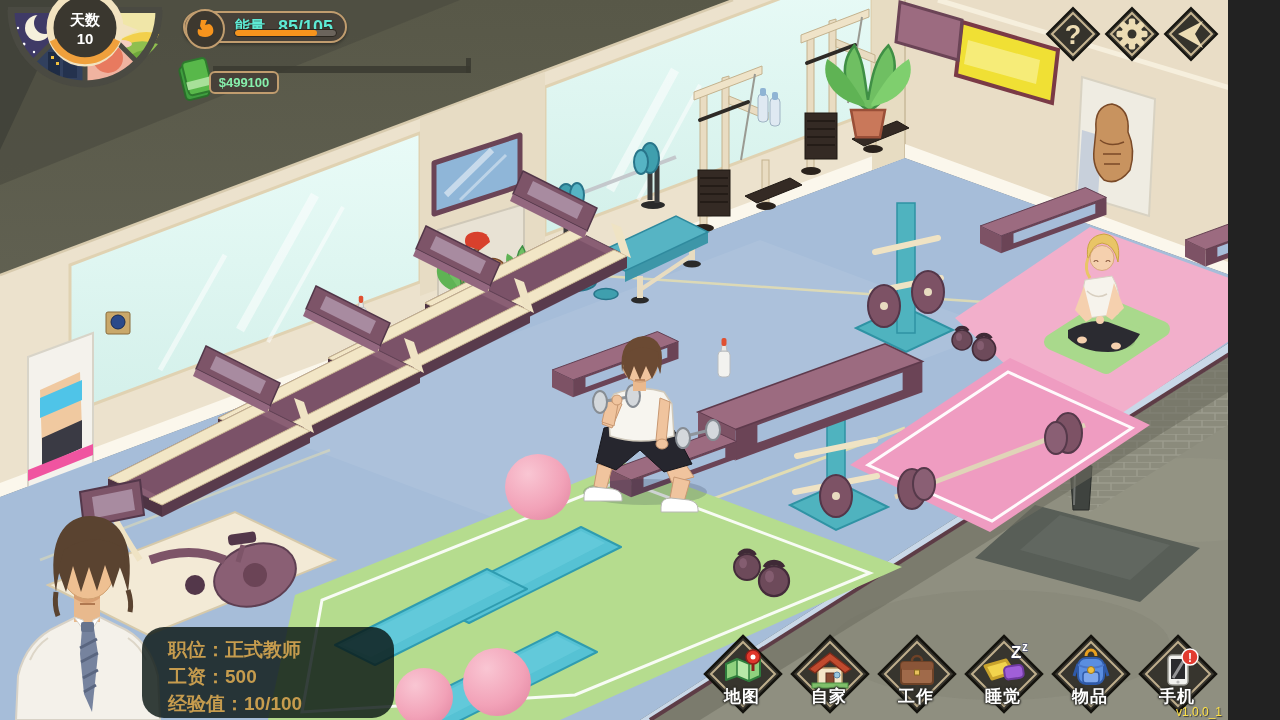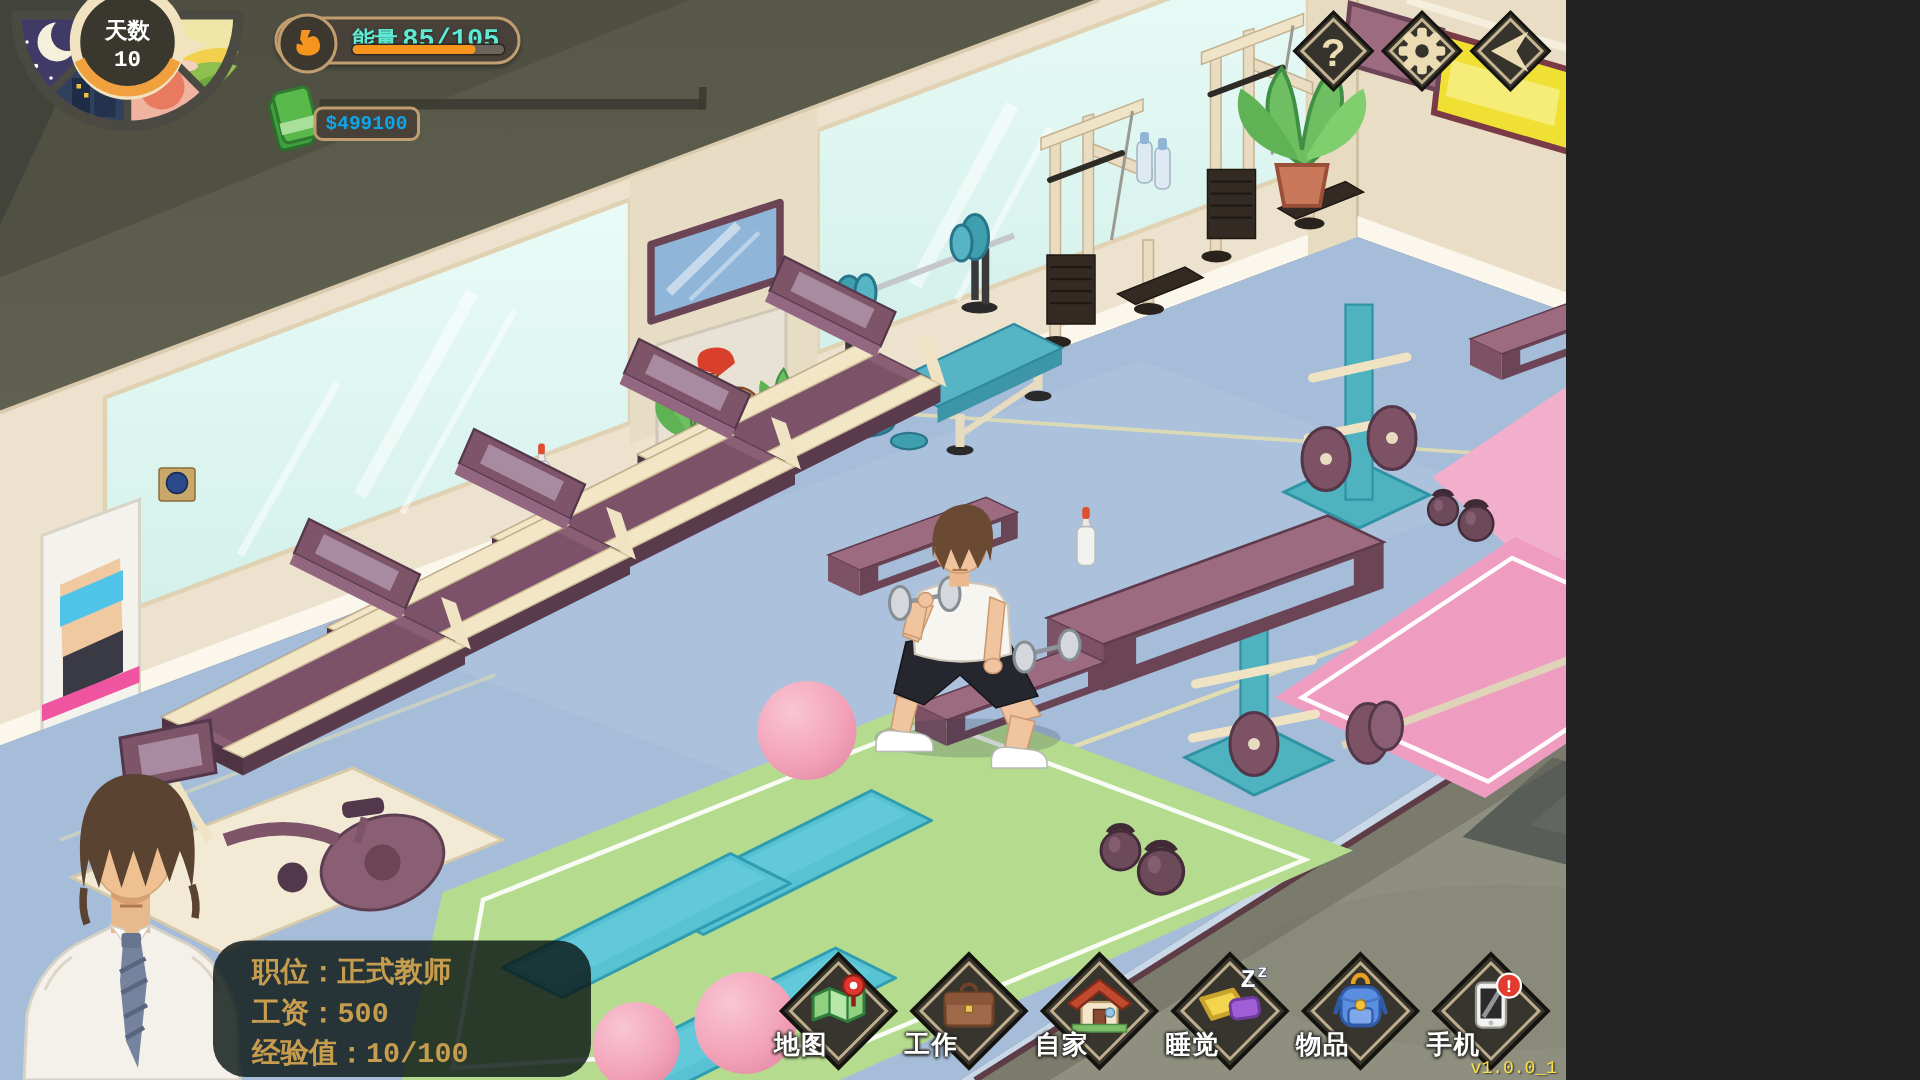--- a/index.html
+++ b/index.html
@@ -1,41 +1,41 @@
 <!DOCTYPE html>
 <html><head>
 <meta charset="utf-8">
 <style>
   html,body{margin:0;padding:0;background:#222;}
-  .stage{position:relative;width:1044px;height:720px;overflow:hidden;
-         font-family:Liberation Mono, monospace;background:#5e5e52;user-select:none}
+  .stage{position:relative;width:1228px;height:720px;overflow:hidden;
+         font-family:Liberation Sans, sans-serif;background:#5e5e52;user-select:none}
   .stage svg.scene{position:absolute;left:0;top:0}
   
   .pill{position:absolute;height:32px;background:#474139;border:2px solid #c19d6f;
         border-radius:18px;box-sizing:border-box;color:#5eead4;box-shadow:0 2px 3px rgba(0,0,0,.35)}
   #energy{left:183px;top:11px;width:164px}
   #mood{left:352px;top:11px;width:166px}
   .pill .icon{position:absolute;left:0px;top:-4px;width:36px;height:36px;border-radius:50%;
         border:2px solid #c19d6f;background:#3d382f;display:flex;align-items:center;justify-content:center}
   .pill .lbl{position:absolute;left:50px;top:4px;font-size:15px;font-weight:bold;text-shadow:0 1px 2px rgba(0,0,0,.6)}
   .pill .val{position:absolute;right:12px;top:4px;font-size:18px;font-weight:bold;text-shadow:0 1px 2px rgba(0,0,0,.6)}
   .pill .track{position:absolute;left:49px;right:8px;bottom:4px;height:8px;background:#6b645c;
         border-radius:5px;border:1px solid #2b2720;box-sizing:border-box;overflow:hidden}
   .pill .fill{height:100%;border-radius:4px}
   #energy .fill{background:#f7941d}
   #mood .fill{background:#46d416}
   .money{position:absolute;left:209px;top:71px;min-width:70px;height:23px;background:#474139;
-        border:2px solid #c19d6f;border-radius:6px;color:#0ea5e9;font-size:13px;font-weight:bold;
+        border:2px solid #c19d6f;border-radius:6px;color:#86efac;font-size:13px;font-weight:bold;
         line-height:19px;text-align:center;box-sizing:border-box;padding:0 6px}
   .moneyicon{position:absolute;left:178px;top:56px}
   
   .topbtns{position:absolute;right:8px;top:5px;display:flex;gap:1px}
   .navbar{position:absolute;right:6px;bottom:2px;display:flex}
   .navbtn{position:relative;width:87px;height:88px;cursor:pointer}
-  .navbtn .navlabel{position:absolute;left:0;right:3px;bottom:10px;text-align:left;color:#fff;
+  .navbtn .navlabel{position:absolute;left:0;right:3px;bottom:10px;text-align:center;color:#fff;
         font-size:17px;font-weight:bold;letter-spacing:1px;
         text-shadow:-1px 0 2px #2c2c28,1px 0 2px #2c2c28,0 -1px 2px #2c2c28,0 1px 2px #2c2c28}
   .version{position:absolute;right:6px;bottom:1px;color:#fde047;font-size:12px;
         text-shadow:1px 1px 1px rgba(0,0,0,.6)}
   
   .jobpanel{position:absolute;left:142px;top:627px;width:252px;height:91px;
         background:rgba(10,22,20,.82);border-radius:22px;color:#c69c4e;
         font-size:19px;font-weight:bold;padding:9px 0 0 26px;box-sizing:border-box;line-height:27px}
   .daywheel{position:absolute;left:0;top:0}
 </style>
@@ -519,42 +519,42 @@
       </g>
     </svg>
     <div class="navlabel">地图</div>
   </div>
 
   <div class="navbtn">
     <svg width="87" height="88" viewBox="0 0 87 88">
       <path d="M43,6 L81,44 L43,82 L5,44 Z" fill="#37352e" stroke="#14130e" stroke-width="2.5"></path>
       <path d="M43,12 L75,44 L43,76 L11,44 Z" fill="none" stroke="#d6c39c" stroke-width="2" opacity="0.85"></path>
       <g transform="translate(43,40)">
-        <path d="M-5,-9 a5,5 0 0 1 10,0" fill="none" stroke="#6e4227" stroke-width="2.5"></path>
-        <rect x="-16" y="-8" width="32" height="22" rx="3" fill="#a06a4a" stroke="#6e4227" stroke-width="2"></rect>
-        <rect x="-16" y="-8" width="32" height="8" rx="3" fill="#8a5538"></rect>
-        <rect x="-2.5" y="0" width="5" height="5" fill="#e8c25c" stroke="#8a6a20"></rect>
+        <rect x="-12" y="-2" width="24" height="16" fill="#f4e6c8" stroke="#b89a6a" stroke-width="1.5"></rect>
+        <path d="M-21,-1 L0,-17 L21,-1 L15,3 L0,-9 L-15,3 Z" fill="#c14a2e" stroke="#7e2b1a" stroke-width="1.5" stroke-linejoin="round"></path>
+        <rect x="-4" y="3" width="8" height="11" fill="#8a4a32" stroke="#5e3020"></rect>
+        <circle cx="7" cy="5" r="3" fill="#9ac8e0" stroke="#5a87a8"></circle>
+        <rect x="-18" y="13" width="36" height="5" fill="#7fbf6a" stroke="#4e8f44"></rect>
       </g>
     </svg>
-    <div class="navlabel">工作</div>
+    <div class="navlabel">自家</div>
   </div>
 
   <div class="navbtn">
     <svg width="87" height="88" viewBox="0 0 87 88">
       <path d="M43,6 L81,44 L43,82 L5,44 Z" fill="#37352e" stroke="#14130e" stroke-width="2.5"></path>
       <path d="M43,12 L75,44 L43,76 L11,44 Z" fill="none" stroke="#d6c39c" stroke-width="2" opacity="0.85"></path>
       <g transform="translate(43,40)">
-        <rect x="-12" y="-2" width="24" height="16" fill="#f4e6c8" stroke="#b89a6a" stroke-width="1.5"></rect>
-        <path d="M-21,-1 L0,-17 L21,-1 L15,3 L0,-9 L-15,3 Z" fill="#c14a2e" stroke="#7e2b1a" stroke-width="1.5" stroke-linejoin="round"></path>
-        <rect x="-4" y="3" width="8" height="11" fill="#8a4a32" stroke="#5e3020"></rect>
-        <circle cx="7" cy="5" r="3" fill="#9ac8e0" stroke="#5a87a8"></circle>
-        <rect x="-18" y="13" width="36" height="5" fill="#7fbf6a" stroke="#4e8f44"></rect>
+        <path d="M-5,-9 a5,5 0 0 1 10,0" fill="none" stroke="#6e4227" stroke-width="2.5"></path>
+        <rect x="-16" y="-8" width="32" height="22" rx="3" fill="#a06a4a" stroke="#6e4227" stroke-width="2"></rect>
+        <rect x="-16" y="-8" width="32" height="8" rx="3" fill="#8a5538"></rect>
+        <rect x="-2.5" y="0" width="5" height="5" fill="#e8c25c" stroke="#8a6a20"></rect>
       </g>
     </svg>
-    <div class="navlabel">自家</div>
+    <div class="navlabel">工作</div>
   </div>
 
   <div class="navbtn">
     <svg width="87" height="88" viewBox="0 0 87 88">
       <path d="M43,6 L81,44 L43,82 L5,44 Z" fill="#37352e" stroke="#14130e" stroke-width="2.5"></path>
       <path d="M43,12 L75,44 L43,76 L11,44 Z" fill="none" stroke="#d6c39c" stroke-width="2" opacity="0.85"></path>
       <g transform="translate(43,40)">
         <path d="M-19,-4 L2,-10 L10,2 L-12,9 Z" fill="#f2d44d" stroke="#c9a32c" stroke-width="3" stroke-linejoin="round"></path>
         <rect x="0" y="-3" width="19" height="13" rx="4" fill="#a05fd8" stroke="#6e3a9e" stroke-width="2" transform="rotate(-8)"></rect>
         <text x="7" y="-12" font-size="17" font-weight="bold" fill="#ffffff" stroke="#2e3560" stroke-width="0.8" style="paint-order:stroke">Z</text>

